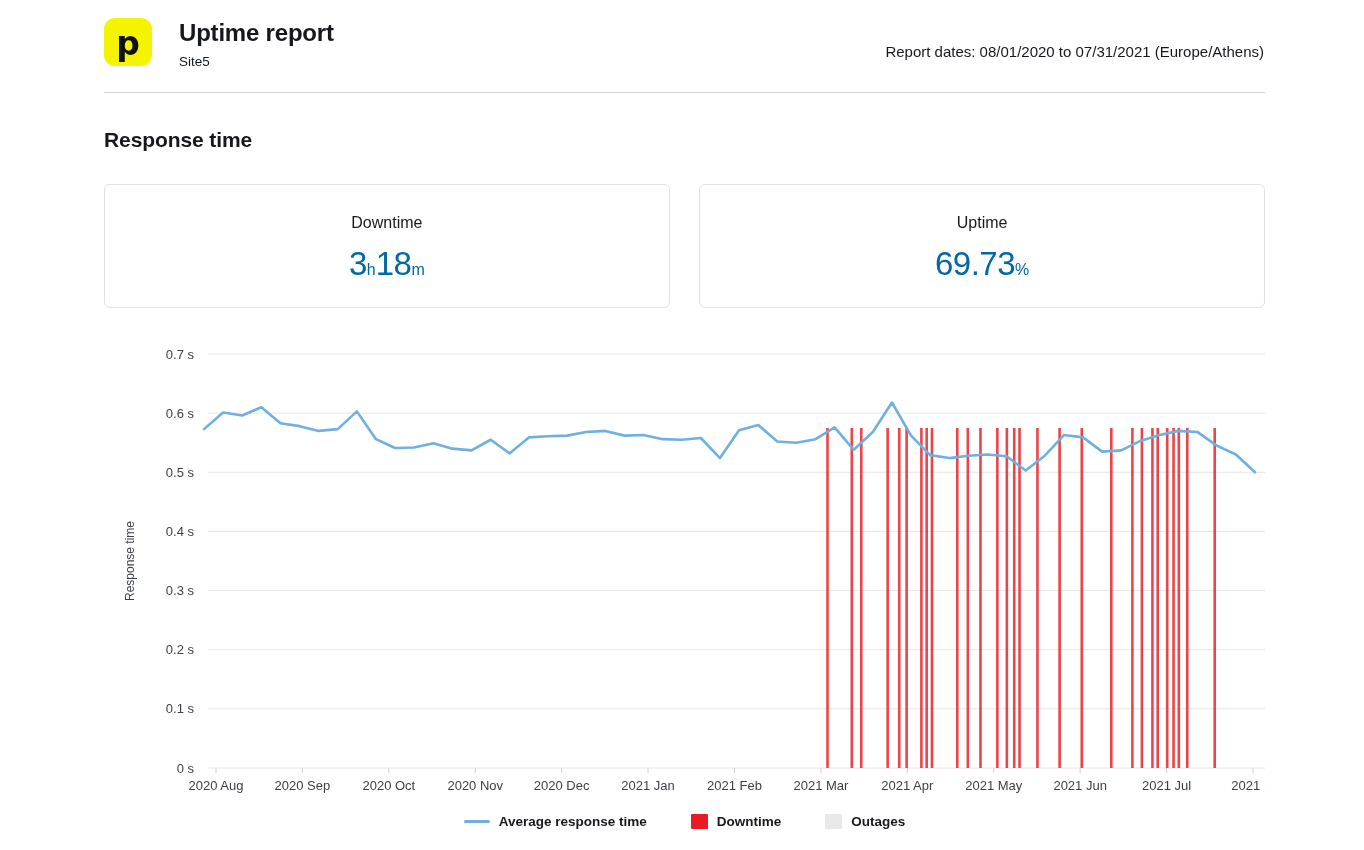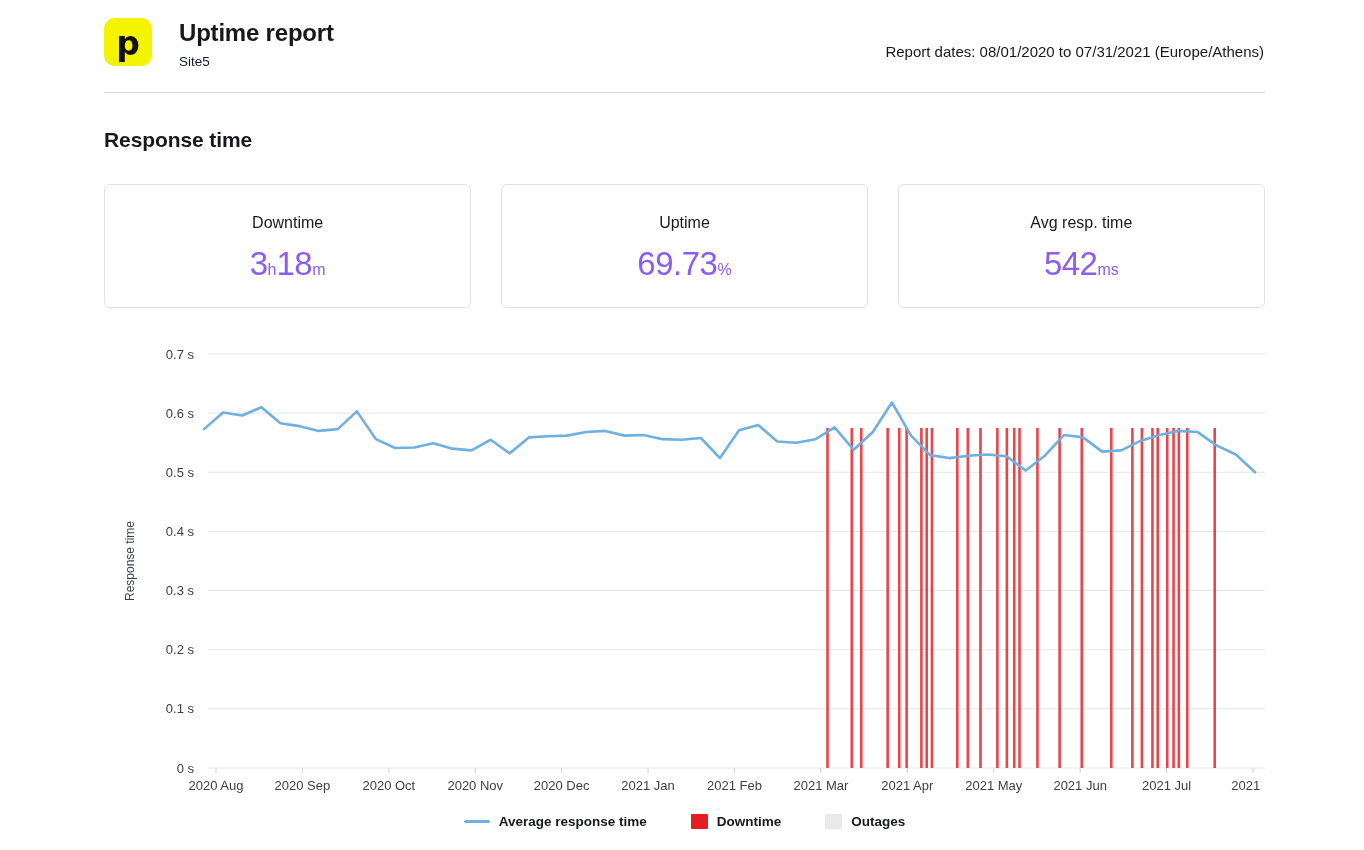--- a/index.html
+++ b/index.html
@@ -107,21 +107,21 @@
   }
   .card-label {
     font-size: 16px;
     color: #17191d;
     line-height: 20px;
   }
   .card-value {
     margin-top: 12px;
     line-height: 38px;
     white-space: nowrap;
-    color: #8b5cf6;
+    color: #0369a1;
   }
   .v-num { font-size: 33px; letter-spacing: -0.5px; }
   .v-unit { font-size: 16px; }
 
   
   .chart-wrap {
     position: absolute;
     left: 104px; top: 336px;
     width: 1161px; height: 500px;
   }
@@ -185,24 +185,20 @@
   <div class="section-title">Response time</div>
 
   <div class="cards" id="cards">
       <div class="card">
         <div class="card-label">Downtime</div>
         <div class="card-value"><span class="v-num">3</span><span class="v-unit">h</span><span class="v-num">18</span><span class="v-unit">m</span></div>
       </div>
       <div class="card">
         <div class="card-label">Uptime</div>
         <div class="card-value"><span class="v-num">69.73</span><span class="v-unit">%</span></div>
-      </div>
-      <div class="card">
-        <div class="card-label">Avg resp. time</div>
-        <div class="card-value"><span class="v-num">542</span><span class="v-unit">ms</span></div>
       </div>
     </div>
 
   <div class="chart-wrap">
     <svg class="chart-svg" id="chart" width="1161" height="470" viewBox="0 0 1161 470">
         <line x1="104" y1="432" x2="1161" y2="432" stroke="#e6e6e6" stroke-width="1"></line>
         <text x="90" y="436.5" text-anchor="end" class="tick-text">0 s</text>
         <line x1="104" y1="372.85714285714283" x2="1161" y2="372.85714285714283" stroke="#e6e6e6" stroke-width="1"></line>
         <text x="90" y="377.35714285714283" text-anchor="end" class="tick-text">0.1 s</text>
         <line x1="104" y1="313.71428571428567" x2="1161" y2="313.71428571428567" stroke="#e6e6e6" stroke-width="1"></line>

